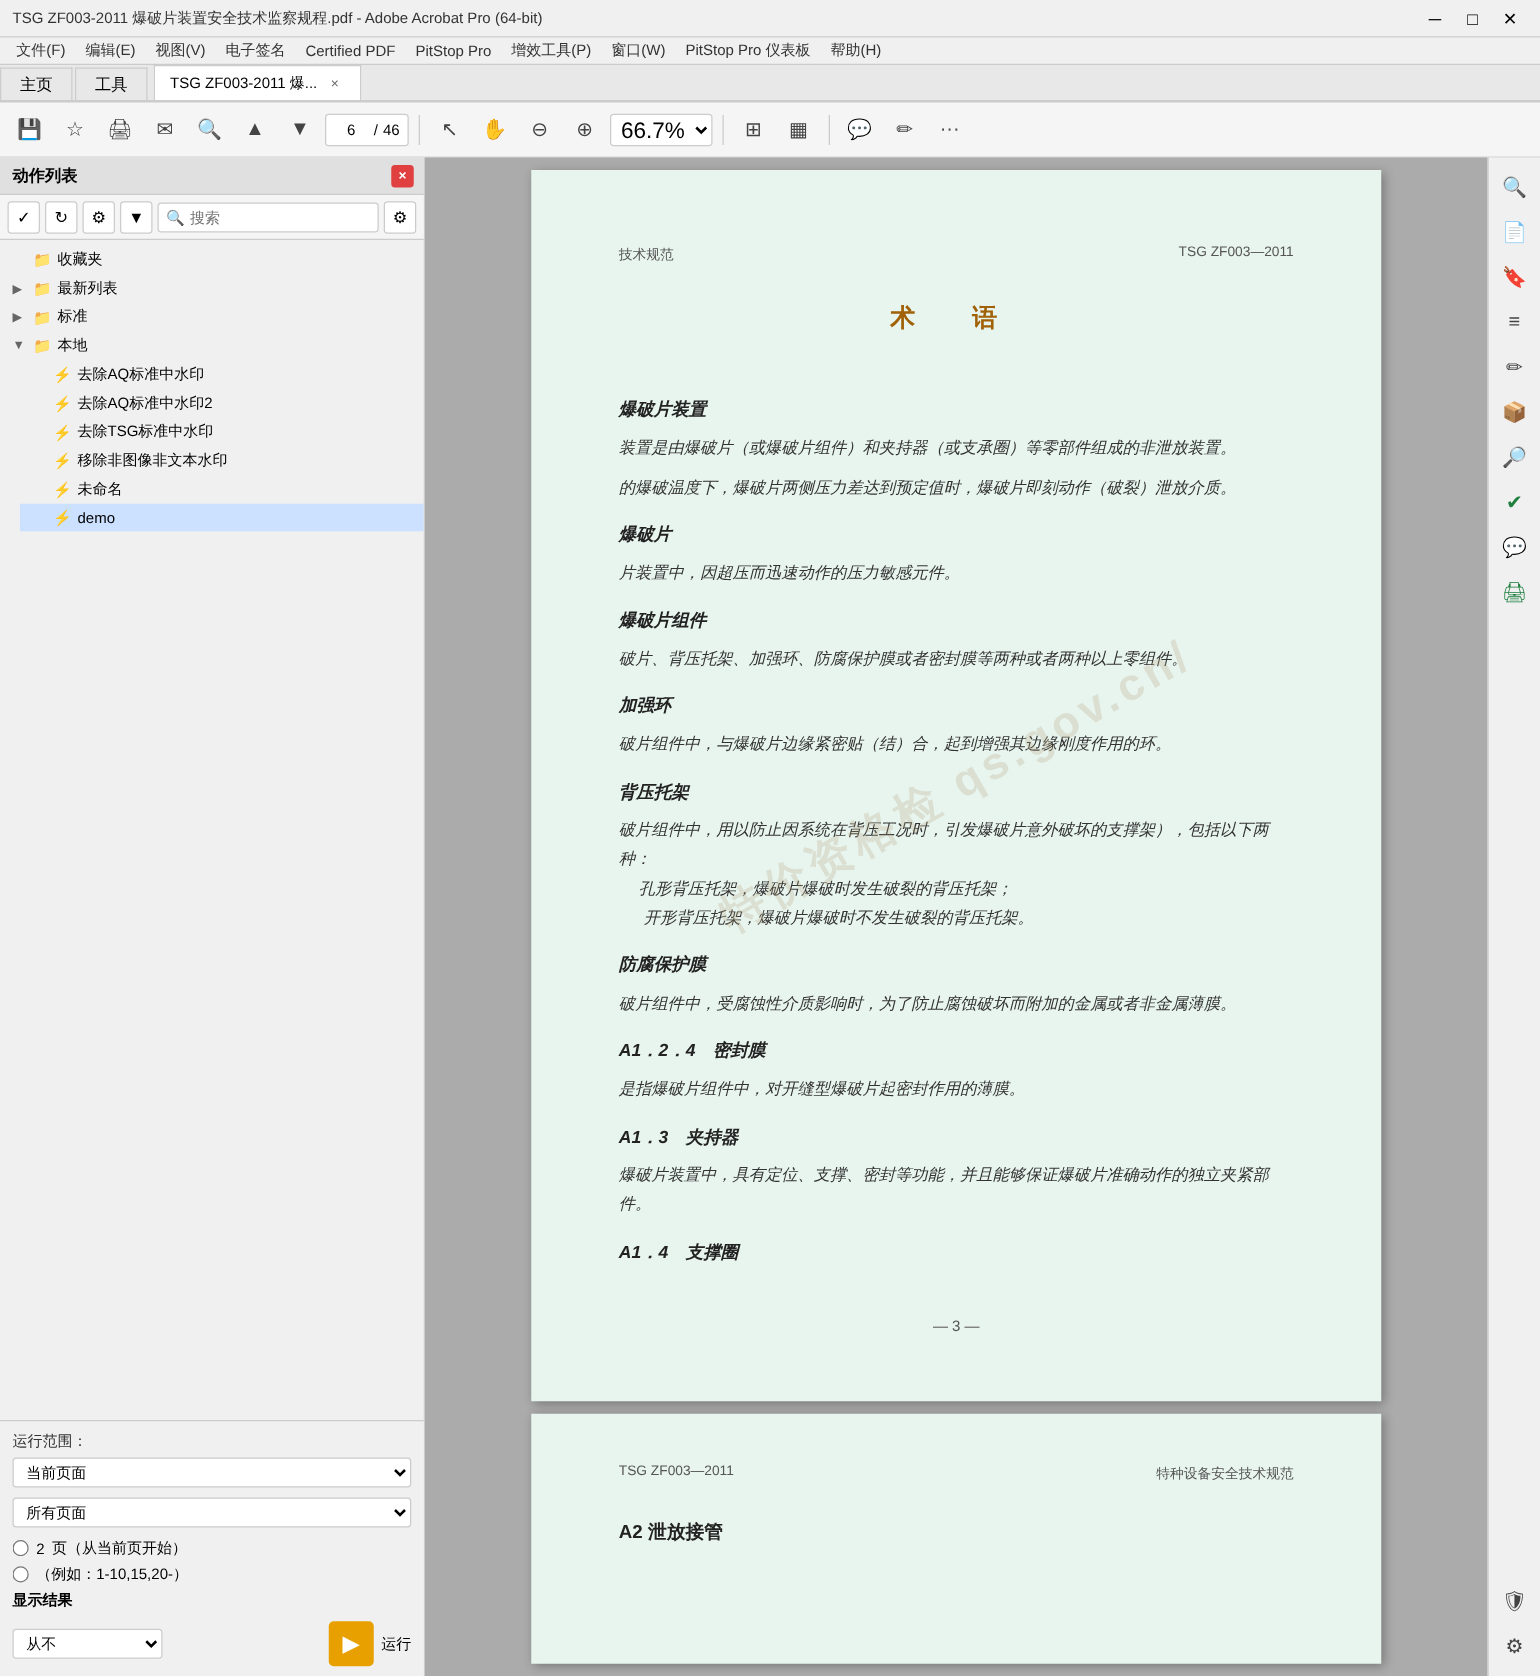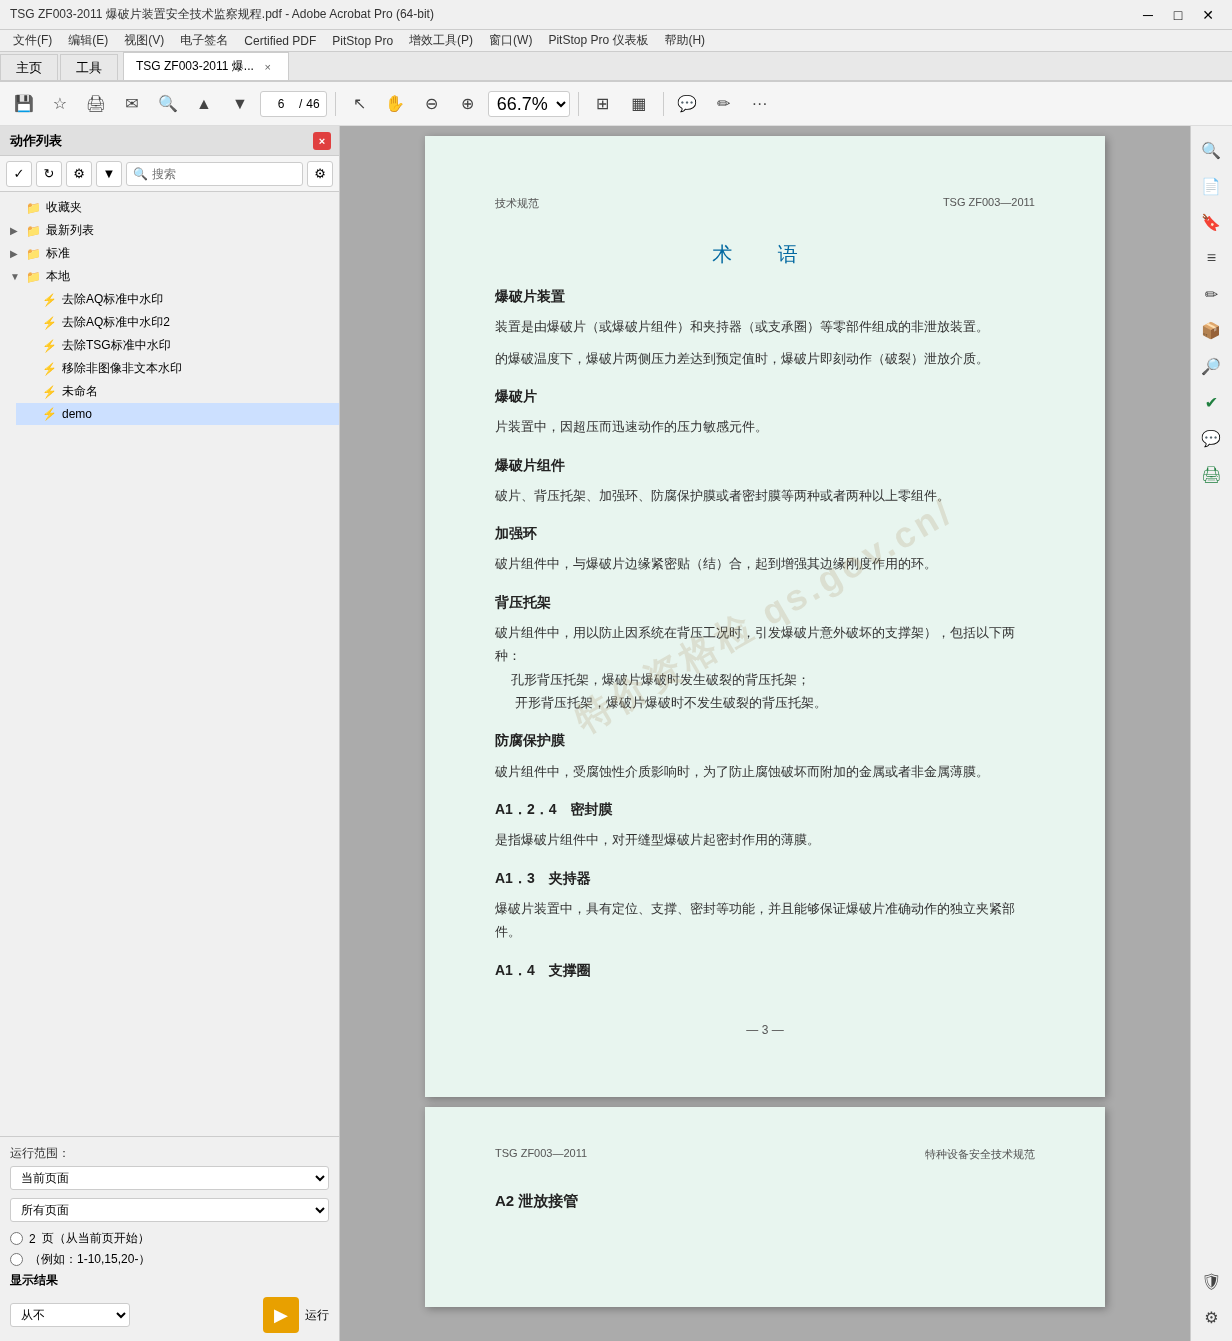--- a/index.html
+++ b/index.html
@@ -376,30 +376,31 @@
       display: flex;
       justify-content: space-between;
       font-size: 11px;
       color: #555;
       margin-bottom: 30px;
     }
 
     .pdf-title {
       text-align: center;
       font-size: 20px;
-      font-weight: normal;
-      margin-bottom: 16px;
+      font-weight: bold;
+      margin-bottom: 47px;
       letter-spacing: 20px;
-      color: #0369a1;
+      color: #a16207;
     }
 
     .pdf-content {
       font-size: 13px;
       line-height: 1.8;
       color: #333;
+      font-style: italic;
     }
 
     .pdf-section-title {
       font-size: 14px;
       font-weight: bold;
       margin: 12px 0 6px 0;
       color: #222;
     }
 
     .pdf-page-num {

